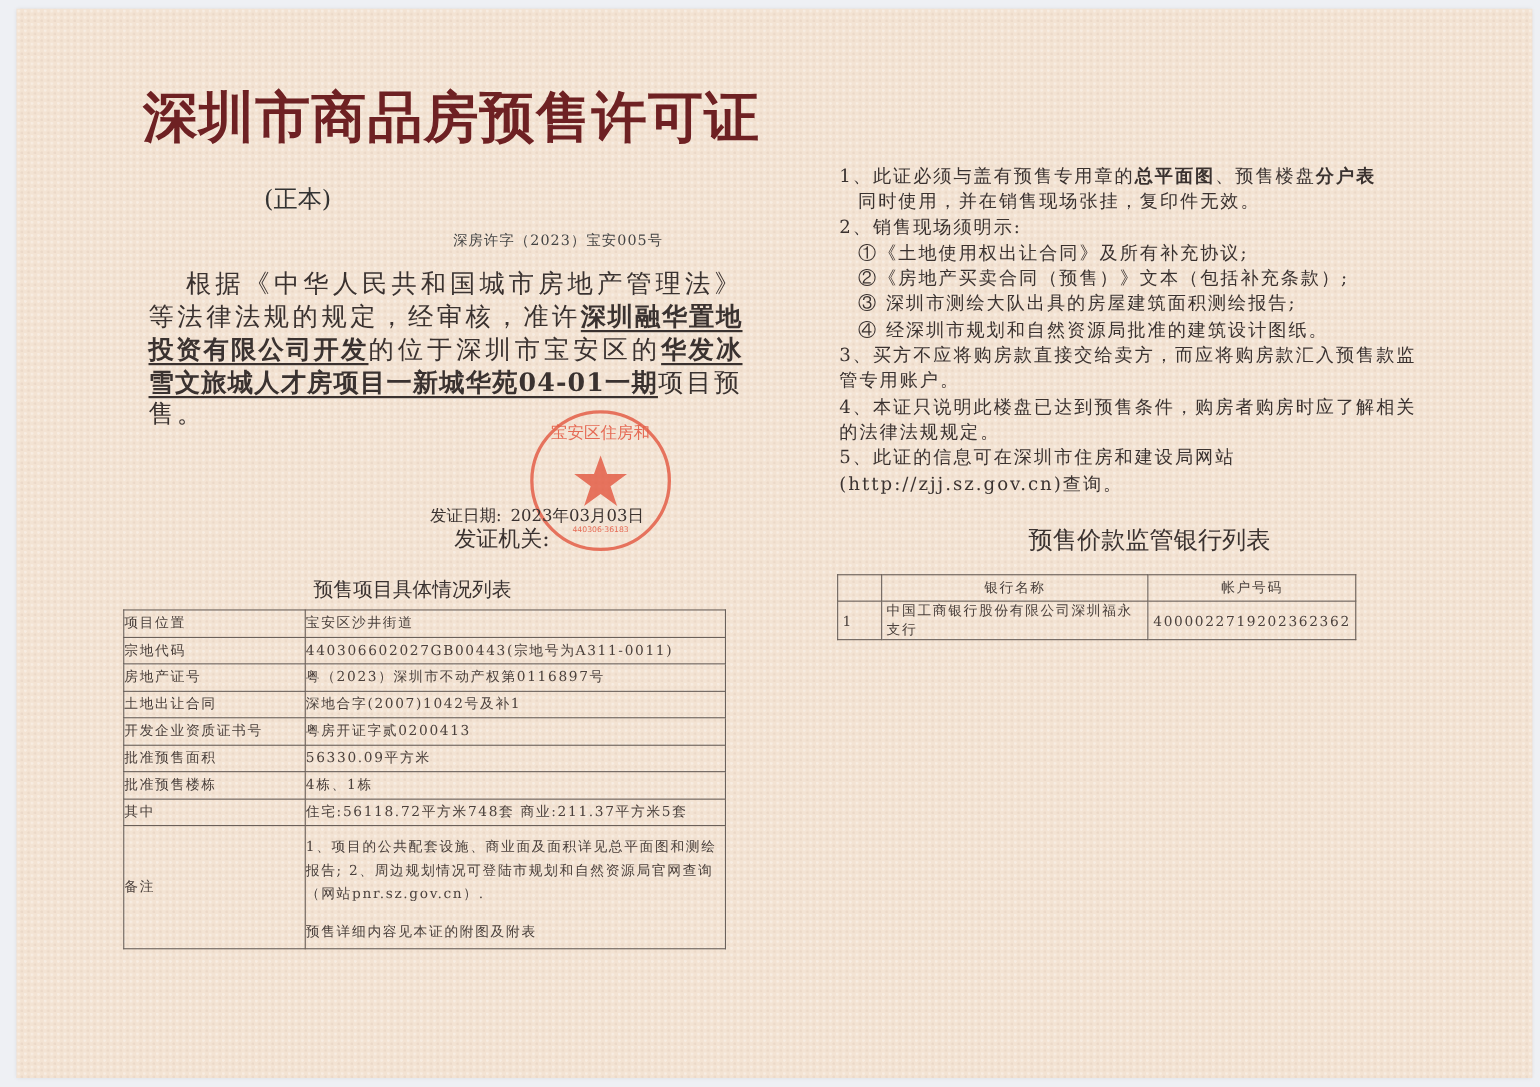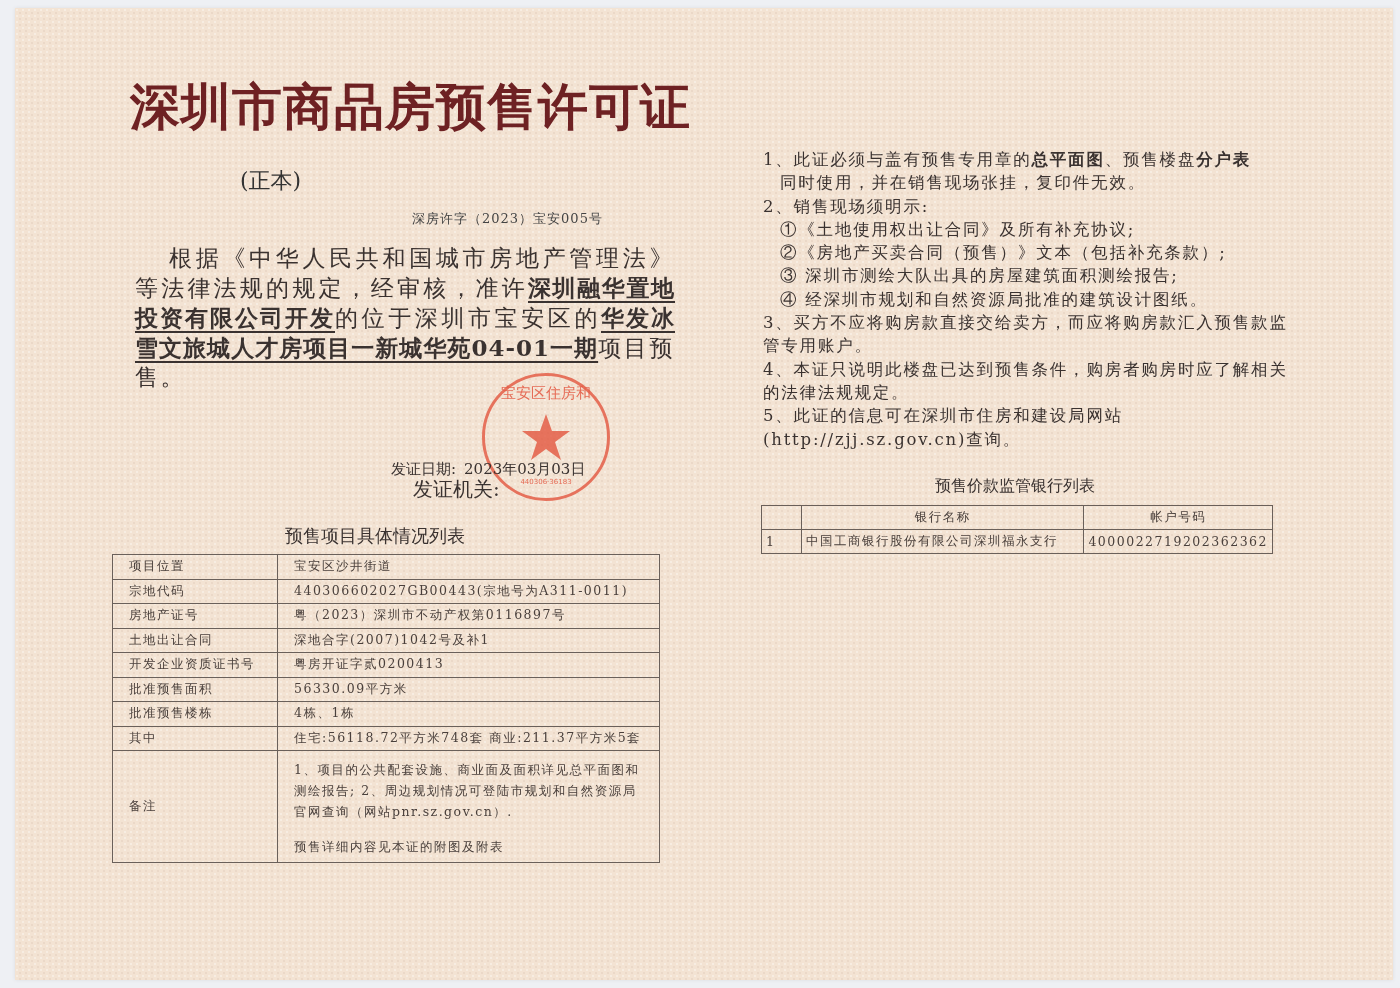--- a/index.html
+++ b/index.html
@@ -32,34 +32,34 @@
     .seal {
       left: 467px; top: 365px; width: 128px; height: 128px; border-radius: 50%;
       border: 3px solid rgba(226,80,56,0.85); opacity: 0.9;
     }
     .seal svg { position: absolute; left: 0; top: 0; }
     .table-title { left: 270px; top: 516px; font-size: 18px; color: #3a3230; font-family: Liberation Mono, monospace; }
     table.proj {
       position: absolute; left: 97px; top: 546px; width: 548px; border-collapse: collapse;
       font-size: 12.5px; color: #4a403c; letter-spacing: 1.5px;
     }
-    table.proj td { border: 1.2px solid #6a605a; padding: 0 16px; height: 24.5px; vertical-align: middle; margin-left: 28px; }
+    table.proj td { border: 1.2px solid #6a605a; padding: 0 0; height: 24.5px; vertical-align: middle; margin-left: 28px; }
     table.proj td.k { width: 165px; }
     table.proj td.notes { height: 112px; line-height: 21px; padding-top: 2px; }
     .notice-title { left: 940px; top: 84px; font-size: 26px; font-weight: bold; color: #5a1e20; letter-spacing: 20px; }
     .notice {
       left: 748px; top: 140px; width: 540px; font-size: 16.5px; line-height: 23.3px; color: #3a3230;
       letter-spacing: 1.8px;
     }
     .notice p { margin: 0; }
     .notice .ind { padding-left: 17px; }
     .notice .b { font-weight: bold; text-underline-offset: 4px; }
-    .bank-title { left: 920px; top: 468px; font-size: 16px; color: #3a3230; font-family: Liberation Sans, sans-serif; }
+    .bank-title { left: 920px; top: 468px; font-size: 22px; color: #3a3230; font-family: Liberation Sans, sans-serif; }
     table.bank {
-      position: absolute; left: 746px; top: 497px; width: 512px; border-collapse: collapse;
+      position: absolute; left: 746px; top: 514px; width: 472px; border-collapse: collapse;
       font-size: 12.5px; color: #4a403c; letter-spacing: 1.5px; padding-left: 16px;
     }
     table.bank td { border: 1.2px solid #6a605a; height: 24px; padding: 0 4px; vertical-align: middle; }
     table.bank td.idx { width: 40px; }
     table.bank td.acct { width: 175px; }
     table.bank tr.hd td { text-align: center; }
   </style>
 </head>
 <body>
 

